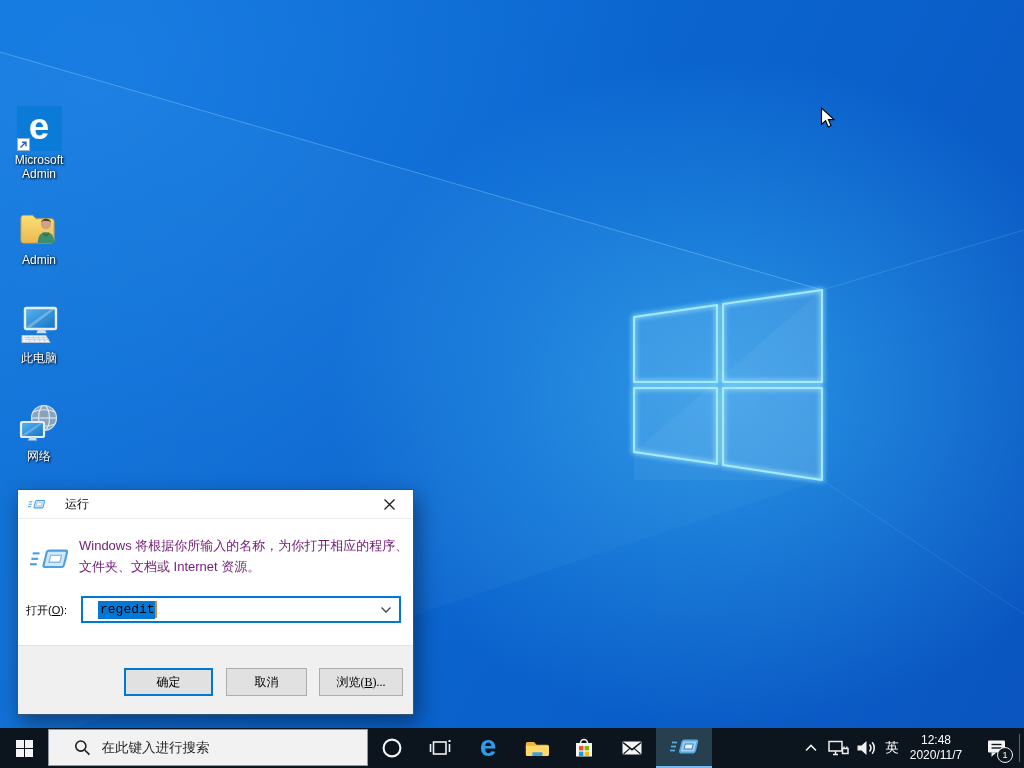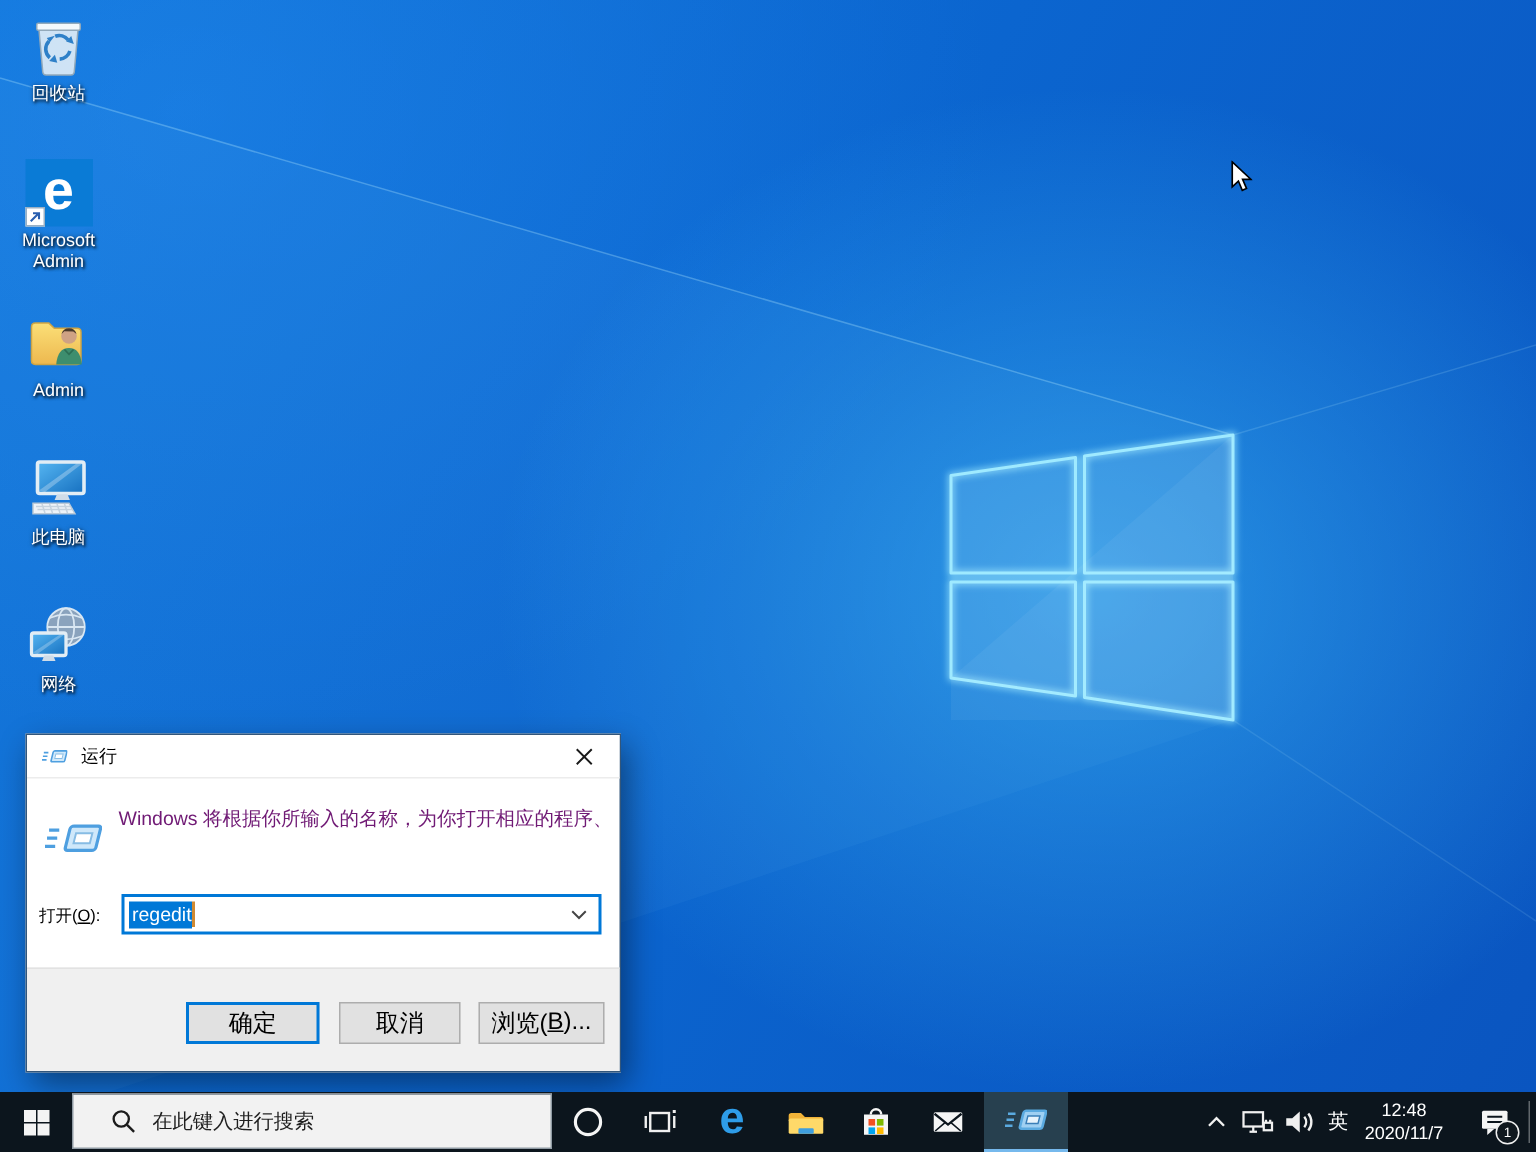--- a/index.html
+++ b/index.html
@@ -19,34 +19,34 @@
     text-shadow:1px 1px 2px rgba(0,0,0,.9),0 0 3px rgba(0,0,0,.55);}
   .edge-tile{width:45px;height:45px;background:#0a7bd6;display:flex;align-items:center;justify-content:center;position:relative;}
   .edge-tile .eg{color:#fff;font-size:37px;font-weight:bold;line-height:1;transform:translateY(-2px);}
   .shortcut{position:absolute;left:0;bottom:0;width:13px;height:13px;background:#fff;border:1px solid #9ab0c4;
     box-sizing:border-box;display:flex;align-items:center;justify-content:center;}
   
   .dialog{position:absolute;left:17px;top:489px;width:395px;height:224px;background:#fff;
     border:1px solid #33567a;box-sizing:content-box;box-shadow:4px 8px 20px rgba(0,0,0,.42);}
   .titlebar{position:absolute;left:0;top:0;right:0;height:28px;background:#fff;display:flex;align-items:center;border-bottom:1px solid #ececec;}
   .titlebar .ticon{margin-left:10px;display:flex;}
-  .titlebar .ttext{margin-left:9px;font-size:12px;color:#000;}
+  .titlebar .ttext{margin-left:20px;font-size:12px;color:#000;}
   .close-btn{position:absolute;right:1px;top:1px;width:45px;height:26px;display:flex;align-items:center;justify-content:center;}
   .desc-icon{position:absolute;left:12px;top:53px;}
   .desc-text{position:absolute;left:61px;top:45px;font-size:13px;line-height:21px;color:#701a75;}
   .open-label{position:absolute;left:8px;top:113px;font-size:11px;color:#000;}
   .akey{text-decoration:underline;}
   .combo{position:absolute;left:63px;top:106px;width:320px;height:27px;border:2px solid #0078d7;background:#fff;
     box-sizing:border-box;display:flex;align-items:center;}
-  .combo .val{margin-left:3px;font-size:13px;background:#0078d7;color:#ffffff;padding:1px 0 2px 2px;}
+  .combo .val{margin-left:15px;font-size:13px;background:#0078d7;color:#000000;padding:1px 0 2px 2px;font-family:Liberation Mono, monospace;}
   .combo .tcaret{width:2px;height:17px;background:#d08a33;}
   .combo .chev{position:absolute;right:7px;top:8px;display:flex;}
   .dfooter{position:absolute;left:0;right:0;bottom:0;height:68px;background:#f0f0f0;border-top:1px solid #e2e2e2;}
-  .btn{position:absolute;top:22px;height:28px;background:#e1e1e1;border:1px solid #adadad;font-size:16px;color:#000;
-    display:flex;align-items:center;justify-content:center;box-sizing:border-box;font-family:Liberation Sans, sans-serif;}
+  .btn{position:absolute;top:22px;height:28px;background:#e1e1e1;border:1px solid #adadad;font-size:12px;color:#000;
+    display:flex;align-items:center;justify-content:center;box-sizing:border-box;font-family:Liberation Serif, serif;}
   .btn-ok{left:106px;width:89px;border:2px solid #0078d7;}
   .btn-cancel{left:208px;width:81px;}
   .btn-browse{left:301px;width:84px;}
   
   .taskbar{position:absolute;left:0;top:728px;width:1024px;height:40px;background:#0c151d;}
   .tb{position:absolute;top:0;height:40px;display:flex;align-items:center;justify-content:center;}
   .start{left:0;width:48px;}
   .winlogo{display:grid;grid-template-columns:8px 8px;grid-template-rows:8px 8px;gap:1px;}
   .winlogo div{background:#f4f4f4;}
   .search{position:absolute;left:48px;top:1px;width:320px;height:37px;background:#f2f2f2;
@@ -107,37 +107,20 @@
     </g>
     <g stroke="#9feaff" stroke-width="2" fill="rgba(185,235,255,0.16)" stroke-linejoin="round">
       <polygon points="634,317 717,305 717,382 634,382"></polygon>
       <polygon points="723,304 822,290 822,382 723,382"></polygon>
       <polygon points="634,388 717,388 717,464 634,452"></polygon>
       <polygon points="723,388 822,388 822,480 723,465"></polygon>
     </g>
     <polygon points="634,452 822,290 822,480 634,480" fill="rgba(255,255,255,0.05)"></polygon>
   </svg>
 
-  <div class="dicon" style="left:0;top:6px">
-    <div class="ic">
-      <svg width="44" height="44" viewBox="0 0 44 44">
-        <path d="M9 12 L35 12 L32.5 40 Q32.3 42 30.3 42 L13.7 42 Q11.7 42 11.5 40 Z" fill="#e8f1f7" fill-opacity="0.88" stroke="#92a9ba"></path>
-        <rect x="7.5" y="7.5" width="29" height="4.6" rx="1" fill="#f4f9fc" stroke="#92a9ba"></rect>
-        <g fill="none" stroke="#2e80c8" stroke-width="2.4">
-          <path d="M16.2 30.5 A7.5 7.5 0 0 1 15.6 19.5"></path>
-          <path d="M19.8 16.2 A7.5 7.5 0 0 1 28.4 18.6"></path>
-          <path d="M29.6 26.0 A7.5 7.5 0 0 1 22.8 31.4"></path>
-        </g>
-        <path d="M14.2 17.4 l5.4 -1.5 l-3.5 4.5 z" fill="#2e80c8"></path>
-        <path d="M30.5 16.0 l1.7 5.4 l-5.1 -1.7 z" fill="#2e80c8"></path>
-        <path d="M21.2 33.8 l-5.4 -1.2 l3.8 -4.1 z" fill="#2e80c8"></path>
-      </svg>
-    </div>
-    <div class="lbl">回收站</div>
-  </div>
 
   <div class="dicon" style="left:0;top:104px">
     <div class="ic">
       <div class="edge-tile">
         <span class="eg">e</span>
         <span class="shortcut">
           <svg width="9" height="9">
               <path d="M1.5 7.5 L6.5 2.5 M3 2.2 h4 v4" stroke="#2a5fb0" stroke-width="1.4" fill="none"></path>
             </svg>
         </span>
@@ -229,20 +212,21 @@
         </g>
         <g stroke="#4e9fe0" stroke-width="1.6">
           <line x1="2" y1="7.5" x2="7" y2="7.5"></line>
             <line x1="1" y1="11.5" x2="6" y2="11.5"></line>
             <line x1="0" y1="15.5" x2="5" y2="15.5"></line>
         </g>
       </svg>
     </span>
     <div class="desc-text">
       <div>Windows 将根据你所输入的名称，为你打开相应的程序、</div>
+      <div>文件夹、文档或 Internet 资源。</div>
     </div>
 
     <div class="open-label"><span>打开(</span><span class="akey">O</span><span>):</span></div>
 
     <div class="combo">
       <span class="val">regedit</span>
       <span class="tcaret"></span>
       <span class="chev">
         <svg width="12" height="8">
             <path d="M1.5 1.5 L6 6 L10.5 1.5" stroke="#444" stroke-width="1.3" fill="none"></path>

